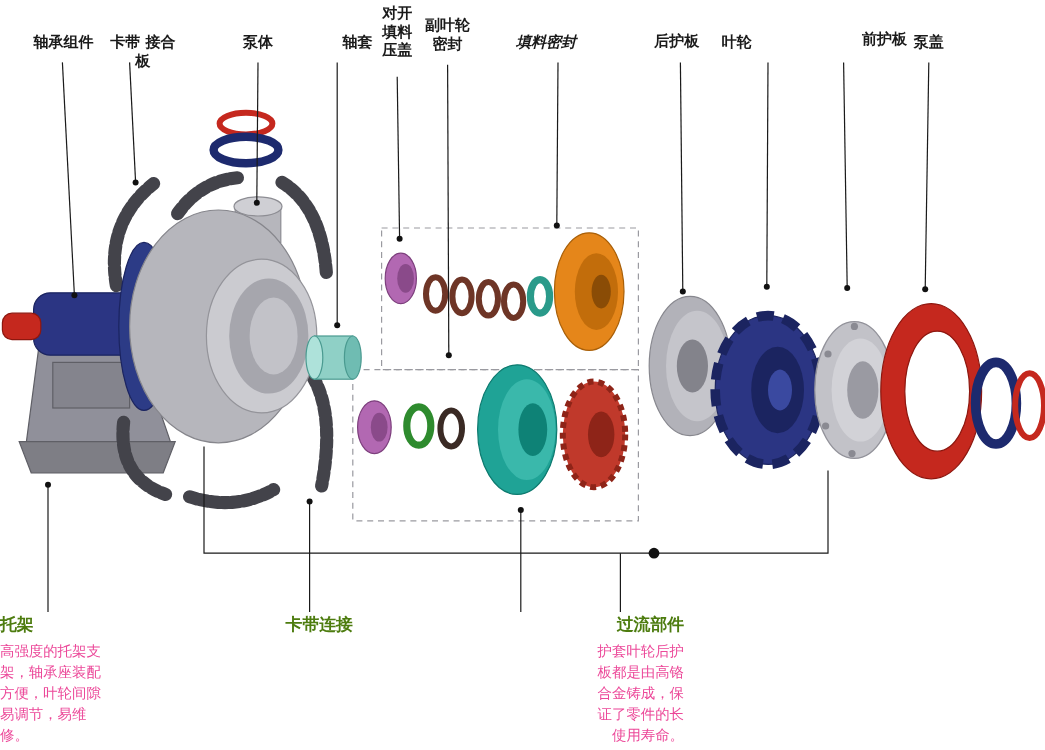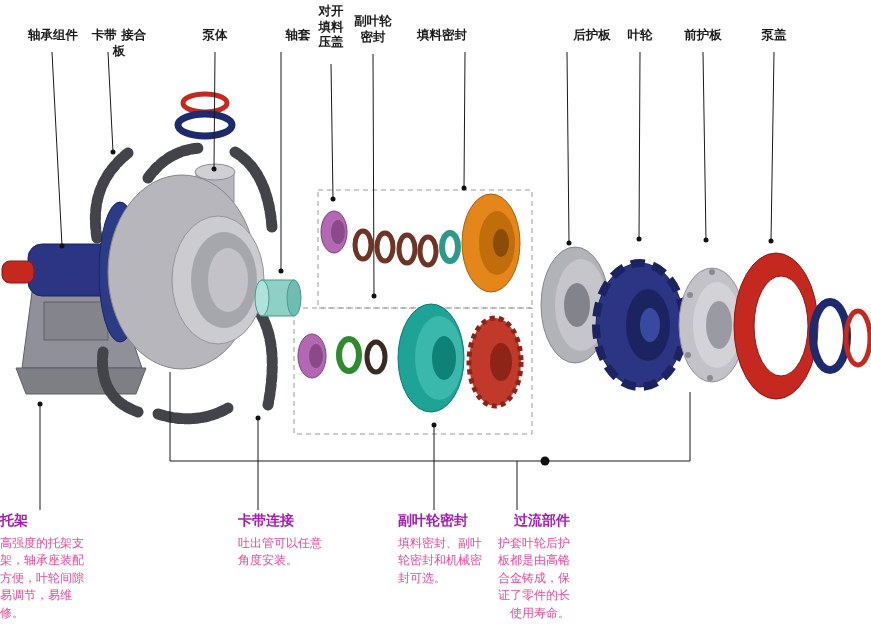--- a/index.html
+++ b/index.html
@@ -12,21 +12,21 @@
   }
   .stage { position:absolute; left:0; top:0; width:871px; height:625px; }
   svg.diagram { position:absolute; left:0; top:0; }
   .top-label {
     position:absolute; top:27px;
     text-align:center;
     font-size:12.5px; font-weight:700; color:#1a1a1a;
     white-space:pre-line; line-height:1.25;
   }
   .note { position:absolute; top:512px; }
-  .note-title { font-size:14px; font-weight:700; color:#a21caf; margin-bottom:5px; }
+  .note-title { font-size:14px; font-weight:700; color:#4d7c0f; margin-bottom:5px; }
   .note-body  { font-size:12px; line-height:1.45; color:#ec4899; }
 </style>
 </head>
 <body>
 
 <div class="stage">
 
   <svg class="diagram" width="871" height="625" viewBox="0 0 871 625">
 
     <g fill="none" stroke="#9a9aa0" stroke-width="1" stroke-dasharray="5 4">
@@ -184,36 +184,31 @@
 
   <div class="top-label" style="left:17px;  width:72px;">轴承组件</div>
   <div class="top-label" style="left:68px;  width:80px;padding-left:22px;">卡带 接合板</div>
   <div class="top-label" style="left:185px; width:60px;">泵体</div>
   <div class="top-label" style="left:268px; width:60px;">轴套</div>
   <div class="top-label" style="left:301px; width:60px; top:3px;">对开
 填料
 压盖</div>
   <div class="top-label" style="left:343px; width:60px; top:13px;">副叶轮
 密封</div>
-  <div class="top-label" style="left:406px; width:72px;">填料密封</div>
-  <div class="top-label" style="left:556px; width:72px;">后护板</div>
-  <div class="top-label" style="left:610px; width:60px;">叶轮</div>
-  <div class="top-label" style="left:667px; width:72px;">前护板</div>
+  <div class="top-label" style="left:419px; width:72px;font-style:italic;">填料密封</div>
+  <div class="top-label" style="left:528px; width:72px;font-family:Liberation Serif, serif;">后护板</div>
+  <div class="top-label" style="left:584px; width:60px;">叶轮</div>
+  <div class="top-label" style="left:701px; width:72px;font-family:Liberation Mono, monospace;">前护板</div>
   <div class="top-label" style="left:744px; width:60px;">泵盖</div>
 
   <div class="note" style="left:0px; width:88px;">
     <div class="note-title">托架</div>
     <div class="note-body">高强度的托架支架，轴承座装配方便，叶轮间隙易调节，易维修。</div>
   </div>
   <div class="note" style="left:238px; width:84px;">
     <div class="note-title">卡带连接</div>
-    <div class="note-body">吐出管可以任意角度安装。</div>
-  </div>
-  <div class="note" style="left:398px; width:86px;">
-    <div class="note-title">副叶轮密封</div>
-    <div class="note-body">填料密封、副叶轮密封和机械密封可选。</div>
   </div>
   <div class="note" style="left:490px; width:80px;text-align:right;">
     <div class="note-title">过流部件</div>
     <div class="note-body">护套叶轮后护板都是由高铬合金铸成，保证了零件的长使用寿命。</div>
   </div>
 
 </div>
 
 </body></html>

